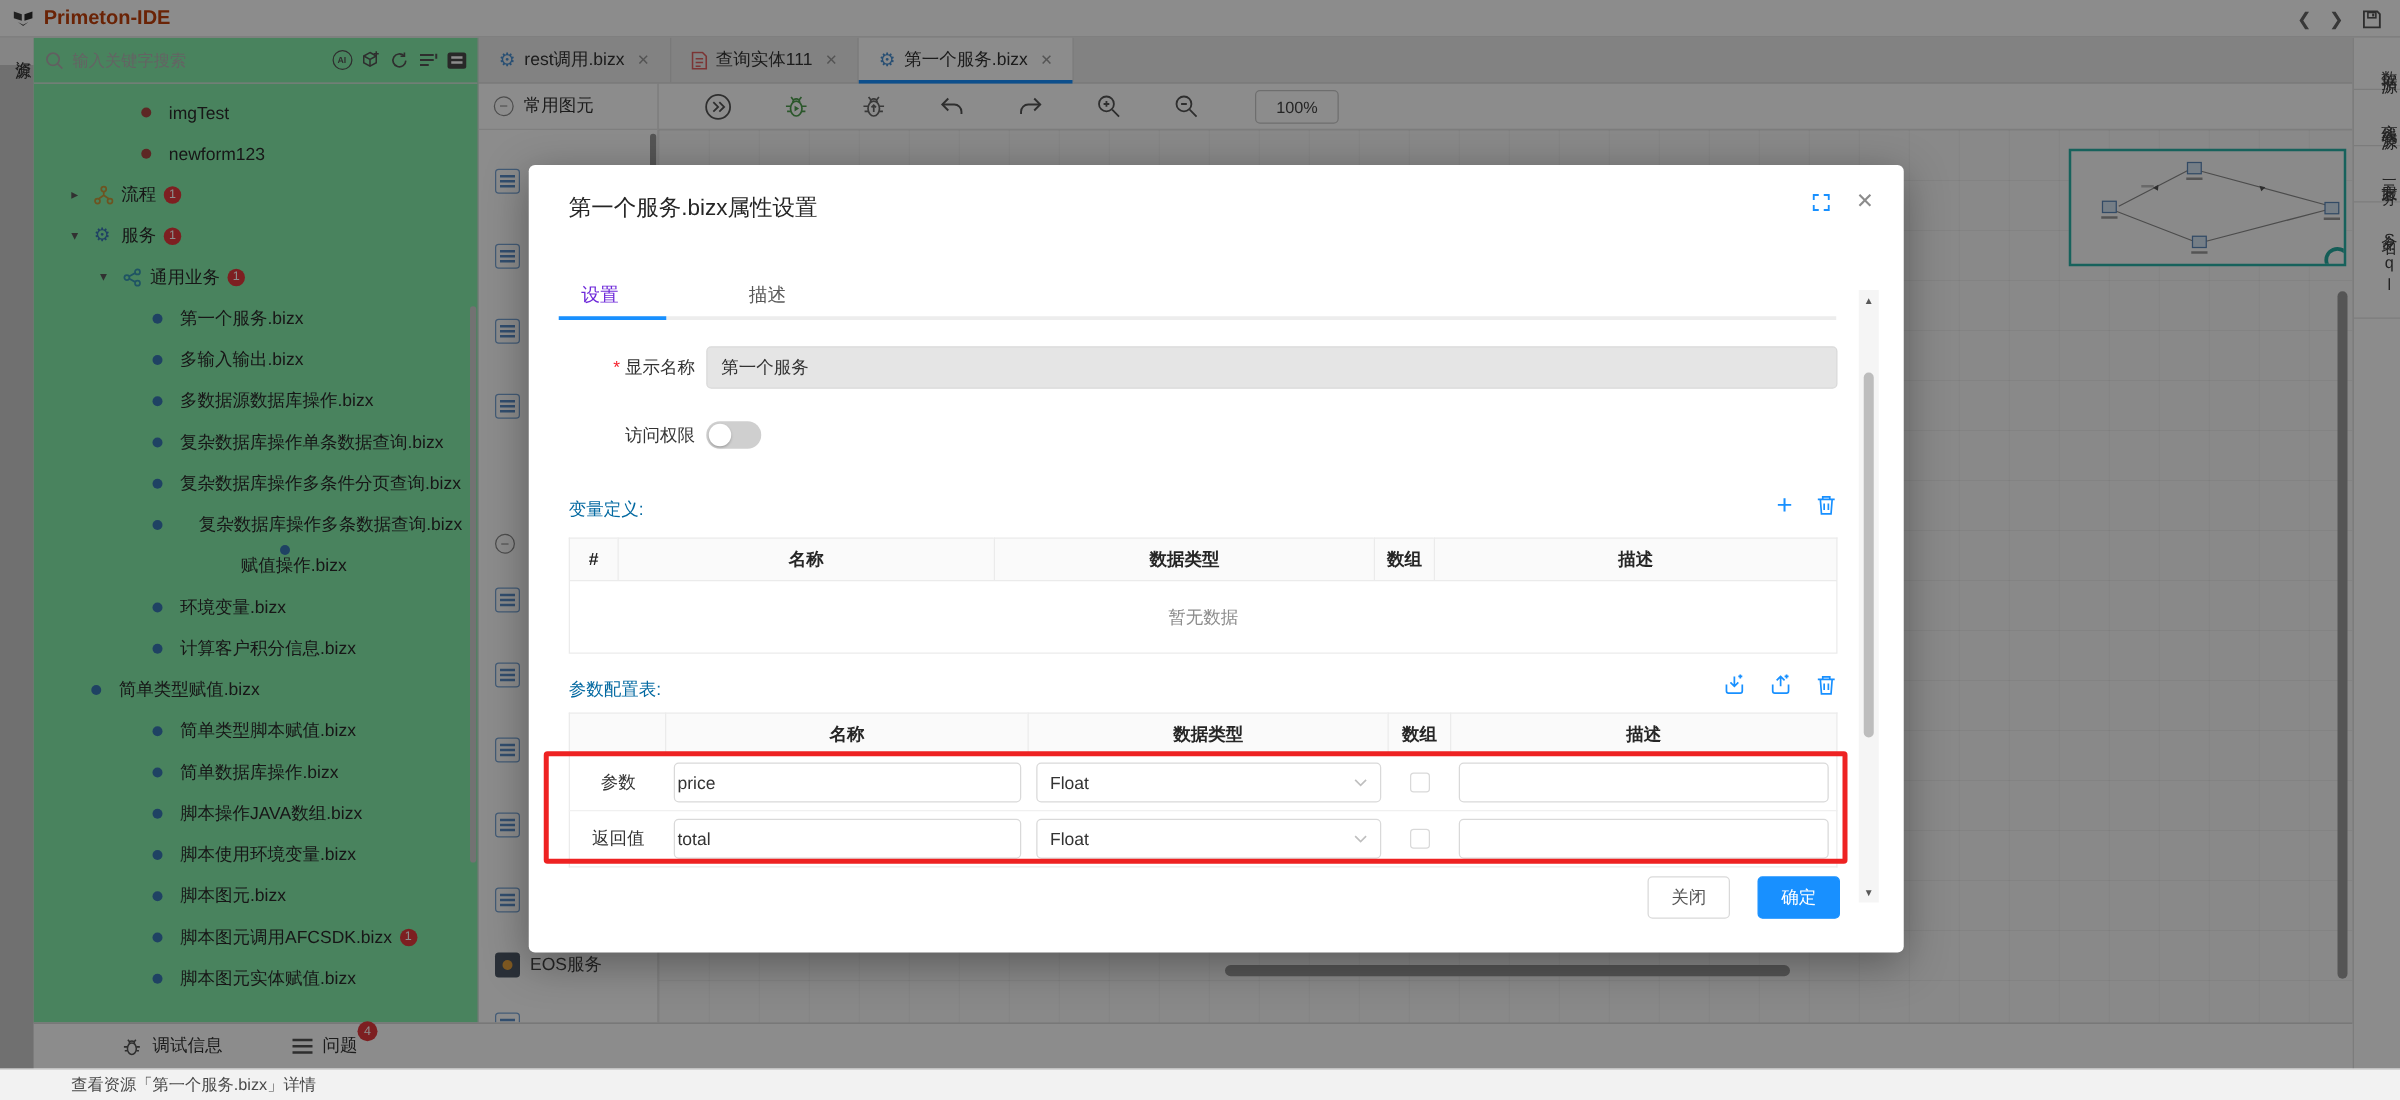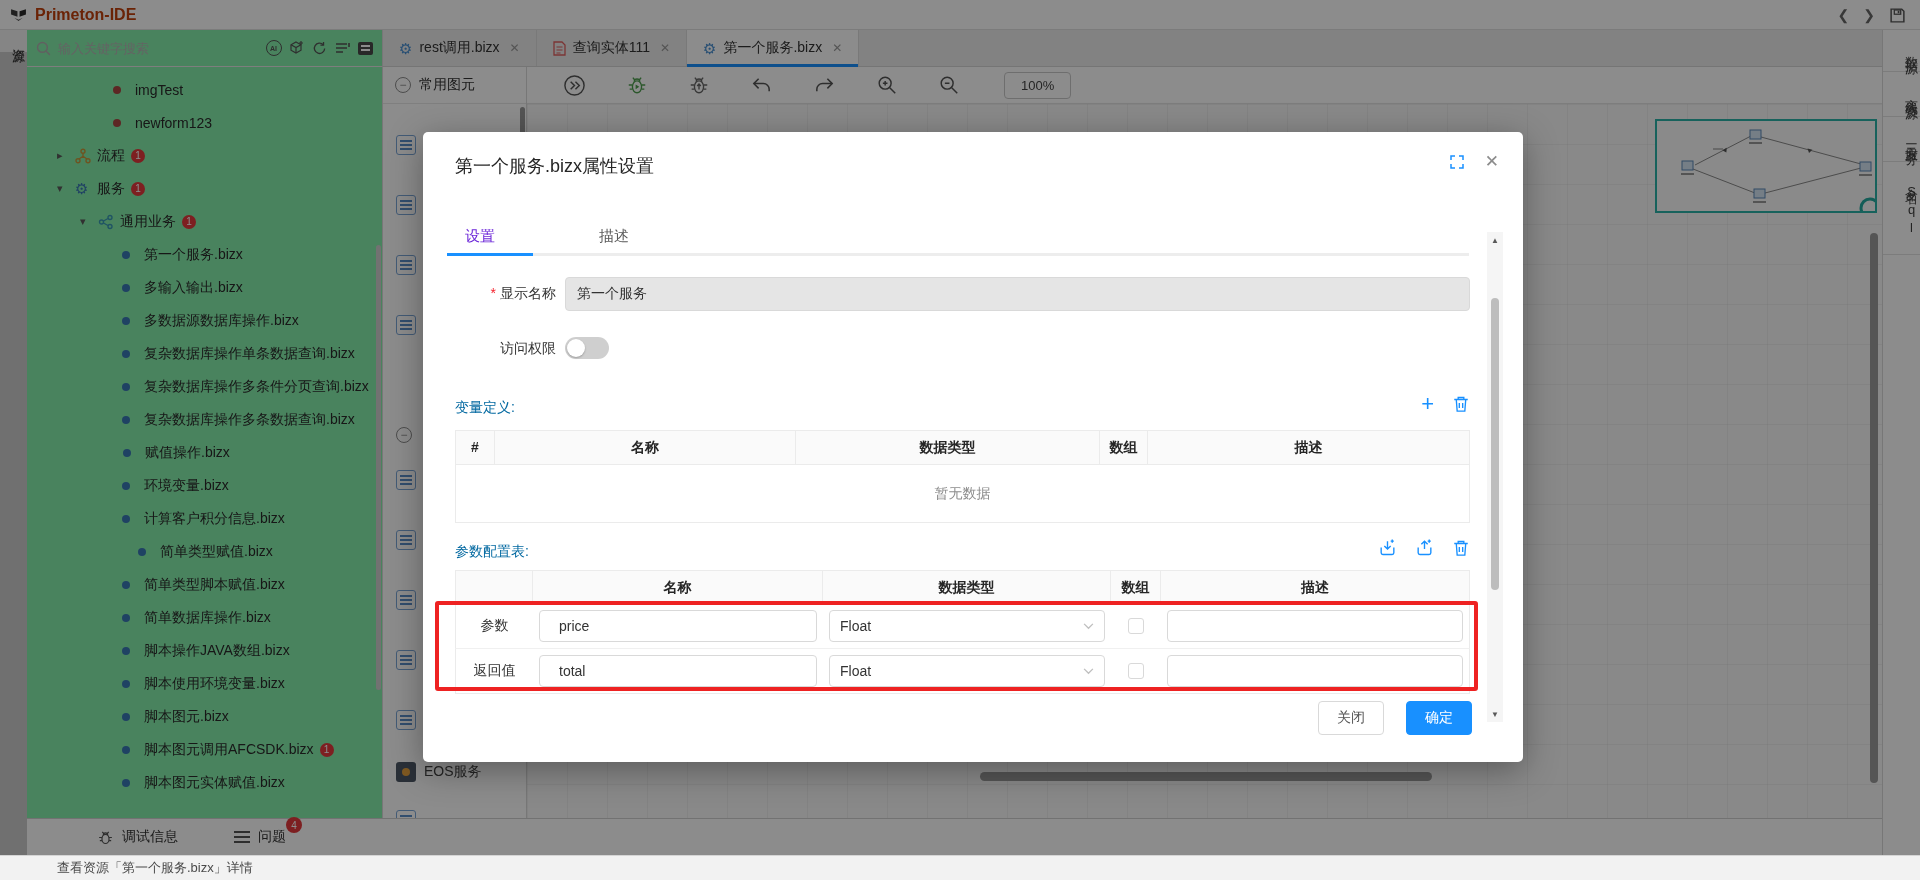--- a/index.html
+++ b/index.html
@@ -140,21 +140,21 @@
   .ptable { position:absolute; left:32px; top:438px; width:1015px; }
   .phead { grid-template-columns:77px 290px 288px 50px 1fr; }
   .prow { display:grid; grid-template-columns:77px 290px 288px 50px 1fr;
     border-left:1px solid #ebebeb; border-right:1px solid #ebebeb; border-bottom:1px solid #ebebeb; }
   .prow { border-bottom:none; }
   .prow + .prow { border-top:1px solid #f0f0f0; }
   .prow:last-child { border-bottom:1px solid #ebebeb; }
   .pcell { height:44px; display:flex; align-items:center; }
   .pkind { justify-content:center; color:#333; }
   .pinput { width:calc(100% - 12px); margin:0 6px; height:32px; border:1px solid #d9d9d9; border-radius:4px;
-    padding:0 19px; font-size:14px; color:#333; outline:none; font-family:"Liberation Sans","DejaVu Sans",sans-serif; }
+    padding:0 2px; font-size:14px; color:#333; outline:none; font-family:"Liberation Sans","DejaVu Sans",sans-serif; }
   .pselect { width:calc(100% - 12px); margin:0 6px; height:32px; border:1px solid #d9d9d9; border-radius:4px;
     padding:0 10px; display:flex; align-items:center; justify-content:space-between; color:#333; cursor:pointer; background:#fff; }
   .pcheck { width:16px; height:16px; border:1px solid #d9d9d9; border-radius:3px; margin:0 auto; background:#fff; cursor:pointer; }
 
   .red-annot { position:absolute; left:435px; top:601px; width:1043px; height:90px; border:4px solid #ee2222;
     border-radius:3px; z-index:70; pointer-events:none; }
 
   .m-footer { position:absolute; right:51px; top:569px; display:flex; gap:22px; }
   .btn { min-width:66px; height:34px; border-radius:4px; font-size:14px; display:flex; align-items:center;
     justify-content:center; padding:0 16px; cursor:pointer; }
@@ -304,45 +304,45 @@
             <span class="dot" style="background:#3a78b5"></span>
           </span>
           <span class="tlabel">复杂数据库操作单条数据查询.bizx</span>
         </div>
         <div class="titem" style="padding-left: 95px;">
           <span class="ticon">
             <span class="dot" style="background:#3a78b5"></span>
           </span>
           <span class="tlabel">复杂数据库操作多条件分页查询.bizx</span>
         </div>
-        <div class="titem" style="padding-left: 95px;">
+        <div class="titem" style="padding-left: 95px; gap: 15px;">
           <span class="ticon">
             <span class="dot" style="background:#3a78b5"></span>
           </span>
           <span class="tlabel">复杂数据库操作多条数据查询.bizx</span>
         </div>
-        <div class="titem" style="padding-left: 96px;">
+        <div class="titem" style="padding-left: 65px; flex-direction: column;">
           <span class="ticon">
             <span class="dot" style="background:#3a78b5"></span>
           </span>
           <span class="tlabel">赋值操作.bizx</span>
         </div>
         <div class="titem" style="padding-left: 95px;">
           <span class="ticon">
             <span class="dot" style="background:#3a78b5"></span>
           </span>
           <span class="tlabel">环境变量.bizx</span>
         </div>
         <div class="titem" style="padding-left: 95px;">
           <span class="ticon">
             <span class="dot" style="background:#3a78b5"></span>
           </span>
           <span class="tlabel">计算客户积分信息.bizx</span>
         </div>
-        <div class="titem" style="padding-left: 111px;">
+        <div class="titem" style="padding-left: 46px;">
           <span class="ticon">
             <span class="dot" style="background:#3a78b5"></span>
           </span>
           <span class="tlabel">简单类型赋值.bizx</span>
         </div>
         <div class="titem" style="padding-left: 95px;">
           <span class="ticon">
             <span class="dot" style="background:#3a78b5"></span>
           </span>
           <span class="tlabel">简单类型脚本赋值.bizx</span>

